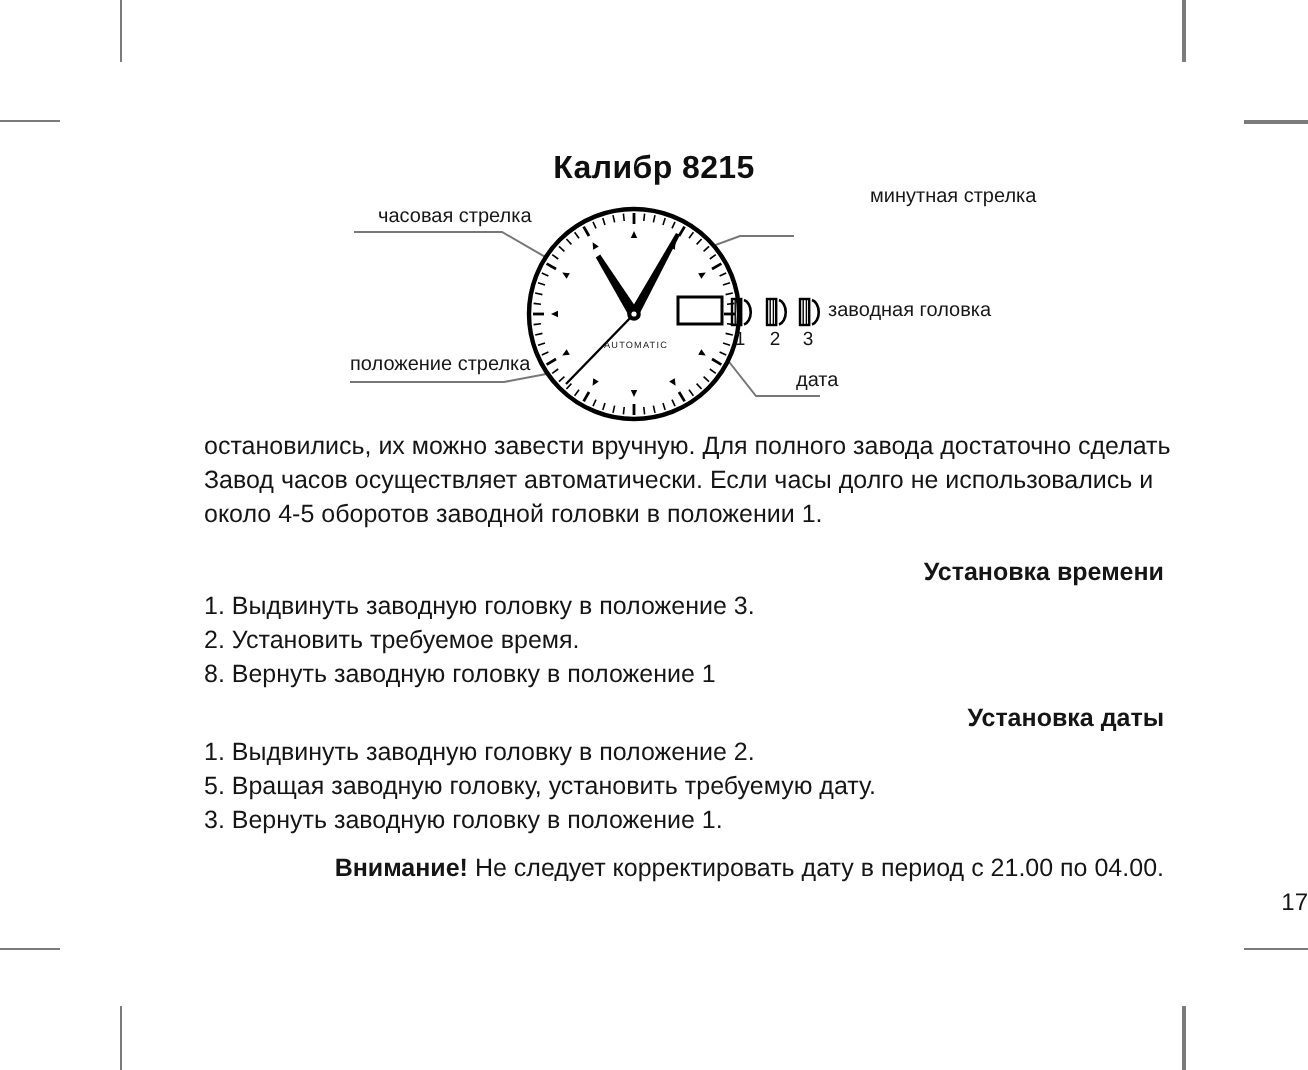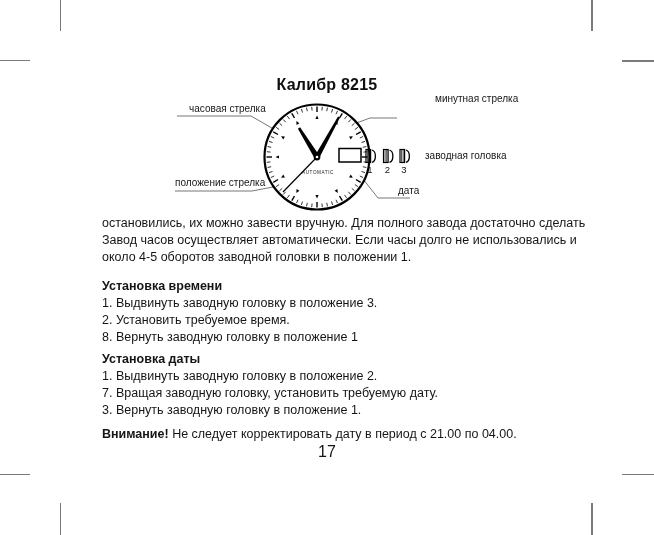--- a/index.html
+++ b/index.html
@@ -15,28 +15,28 @@
   }
   .diagram-svg{position:absolute;left:0;top:0;width:654px;height:535px;pointer-events:none;}
   .label{
     position:absolute;font-size:10px;line-height:11px;white-space:nowrap;color:#161616;
   }
   .doc-body{
     position:absolute;left:102px;top:215px;width:480px;
     font-size:12.5px;line-height:17px;color:#151515;
   }
   .doc-body > div{white-space:nowrap;}
-  .sec-heading{font-weight:bold;}
+  .sec-heading{font-weight:bold;text-align:right;}
   .g12{margin-top:12px;}
   .g5{margin-top:5px;}
-  .g7{margin-top:7px;}
+  .g7{margin-top:7px;text-align:right;}
   .bold{font-weight:bold;}
   .page-number{
-    position:absolute;left:0;right:0;top:443px;text-align:center;
-    font-size:16px;line-height:17px;color:#151515;
+    position:absolute;left:0;right:0;top:443px;text-align:right;
+    font-size:12px;line-height:17px;color:#151515;
   }
   svg text{font-family:"Liberation Sans",sans-serif;}
 </style>
 </head>
 <body>
 
 <div class="crop" style="left:59.5px;top:0;width:1.5px;height:31px;"></div>
 <div class="crop" style="left:0;top:59.5px;width:30px;height:1.5px;"></div>
 <div class="crop" style="left:591px;top:0;width:1.5px;height:31px;"></div>
 <div class="crop" style="left:622px;top:60px;width:32px;height:1.5px;"></div>
@@ -166,35 +166,35 @@
 
   <g fill="#151515" font-size="9.5" text-anchor="middle">
     <text x="370" y="172.5">1</text>
     <text x="387.5" y="172.5">2</text>
     <text x="404" y="172.5">3</text>
   </g>
 </svg>
 
 <span class="label" style="left:189px;top:103px;">часовая стрелка</span>
 <span class="label" style="left:400px;top:93px;margin-left:35px;">минутная стрелка</span>
-<span class="label" style="left:425px;top:150px;">заводная головка</span>
+<span class="label" style="left:414px;top:150px;">заводная головка</span>
 <span class="label" style="left:175px;top:177px;">положение стрелка</span>
 <span class="label" style="left:398px;top:185px;">дата</span>
 
 <div class="doc-body">
   <div>остановились, их можно завести вручную. Для полного завода достаточно сделать</div>
   <div>Завод часов осуществляет автоматически. Если часы долго не использовались и</div>
   <div>около 4-5 оборотов заводной головки в положении 1.</div>
 
   <div class="sec-heading g12">Установка времени</div>
   <div>1. Выдвинуть заводную головку в положение 3.</div>
   <div>2. Установить требуемое время.</div>
   <div>8. Вернуть заводную головку в положение 1</div>
 
   <div class="sec-heading g5">Установка даты</div>
   <div>1. Выдвинуть заводную головку в положение 2.</div>
-  <div>7. Вращая заводную головку, установить требуемую дату.</div>
+  <div>5. Вращая заводную головку, установить требуемую дату.</div>
   <div>3. Вернуть заводную головку в положение 1.</div>
 
   <div class="g7"><span class="bold">Внимание!</span><span> Не следует корректировать дату в период с 21.00 по 04.00.</span></div>
 </div>
 
 <div class="page-number">17</div>
 
 </body></html>

